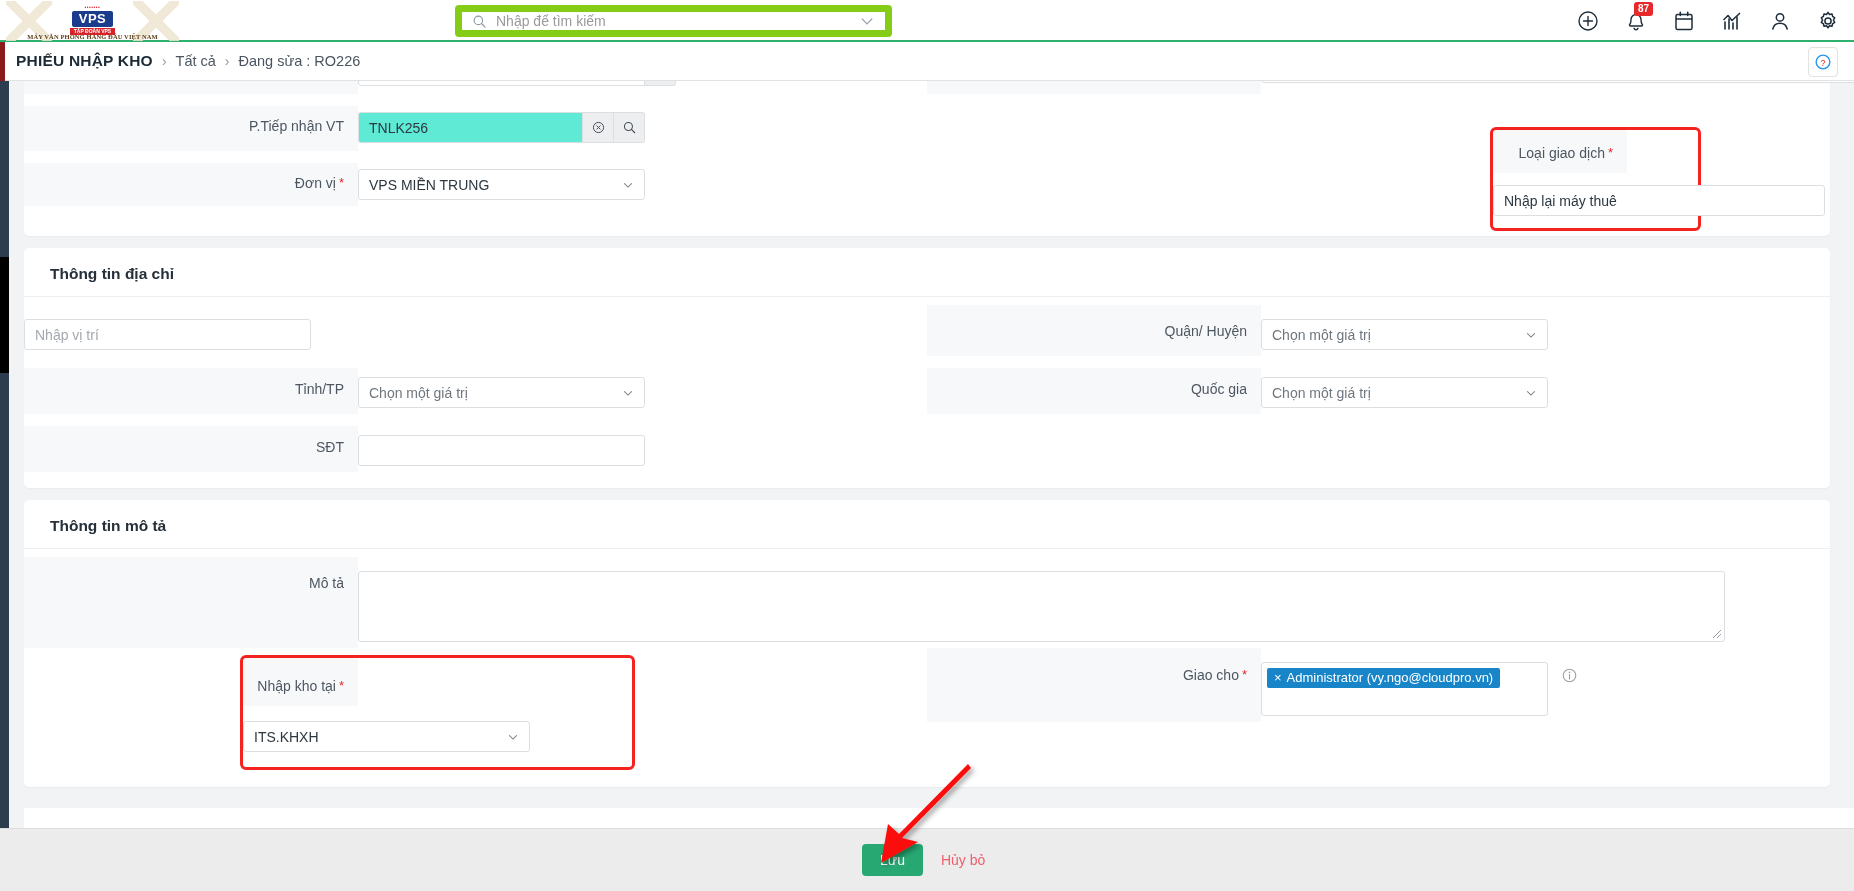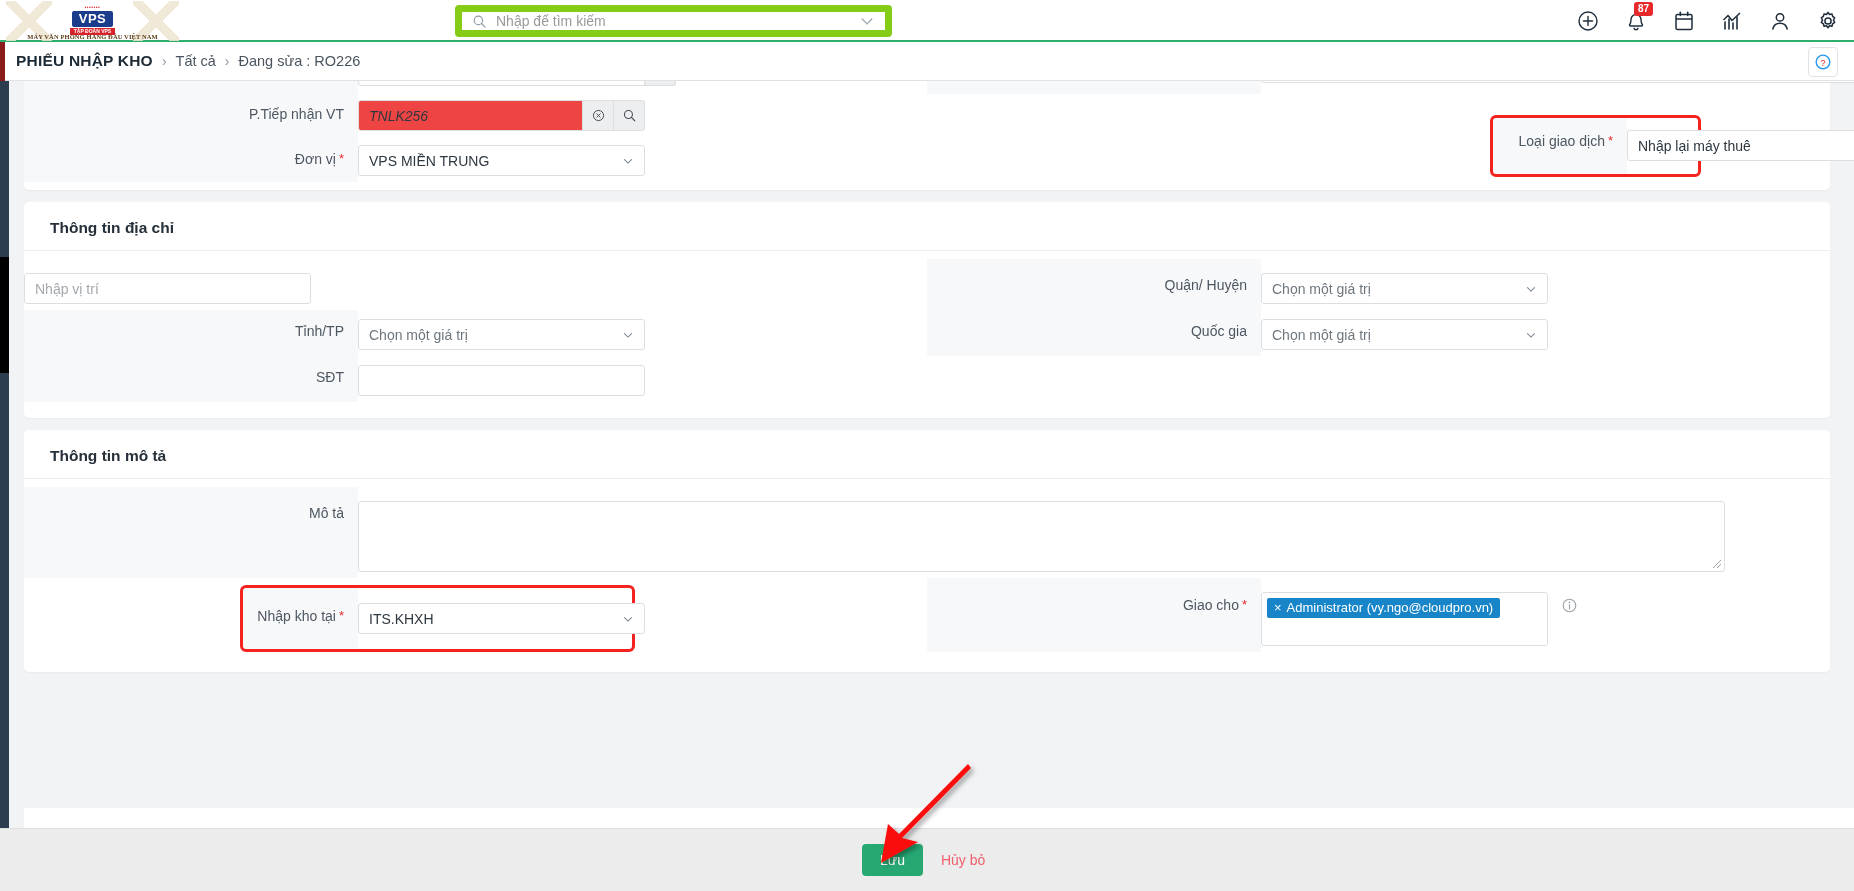--- a/index.html
+++ b/index.html
@@ -144,21 +144,21 @@
     margin: 0 0 12px 0;
     width: 1806px;
     box-shadow: 0 1px 2px rgba(0,0,0,.04);
   }
   .card-title {
     font-size: 15.5px; font-weight: bold; color: #26303a;
     padding: 17px 0 13px 26px;
     border-bottom: 1px solid #eceff1;
   }
   .grid2 { display: flex; }
-  .col { width: 903px; display: flex; flex-direction: column; }
+  .col { width: 903px; display: flex; flex-direction: column; gap: 12px; }
 
   .frow { display: flex; align-items: flex-start; min-height: 45px; }
   .flabel {
     width: 334px; flex: none;
     background: #f7f8fa;
     text-align: right;
     padding: 12px 14px 12px 0;
     font-size: 14px; color: #4d5761;
     align-self: stretch;
     display: flex; align-items: flex-start; justify-content: flex-end;
@@ -175,21 +175,21 @@
     display: flex; align-items: center;
     position: relative;
   }
   .input.placeholder { color: #a3a9af; }
   .select .chev {
     position: absolute; right: 9px; top: 50%; transform: translateY(-50%);
   }
   .input-group { display: flex; align-items: center; }
   .input-group .input {
     border-top-right-radius: 0; border-bottom-right-radius: 0;
-    background: #ef4444; width: 225px; font-style: italic;
+    background: #5eead4; width: 225px;
   }
   .ibtn {
     width: 31px; height: 31px; border: 1px solid #dcdfe2;
     border-left: none; background: #eceef0;
     display: flex; align-items: center; justify-content: center;
     cursor: pointer;
   }
   .ibtn:last-child { border-top-right-radius: 3px; border-bottom-right-radius: 3px; }
 
   .ta {
@@ -201,21 +201,21 @@
     width: 10px; height: 10px;
   }
 
   .date-wrap { display: flex; }
   .date-wrap .input {
     width: 287px; border-top-right-radius: 0; border-bottom-right-radius: 0;
   }
 
   
   .hl {
-    outline: 3px solid #f4231f; border-radius: 3px;
+    outline: 3px solid #f4231f; border-radius: 3px; flex-direction: column;
   }
 
   .tag {
     background: #1785c8; color: #fff;
     font-size: 13px; padding: 2px 7px 3px;
     border-radius: 2px;
     display: inline-flex; align-items: center; gap: 5px;
     margin: 5px 0 0 5px;
   }
   .tag .x { font-size: 13px; line-height: 1; }

